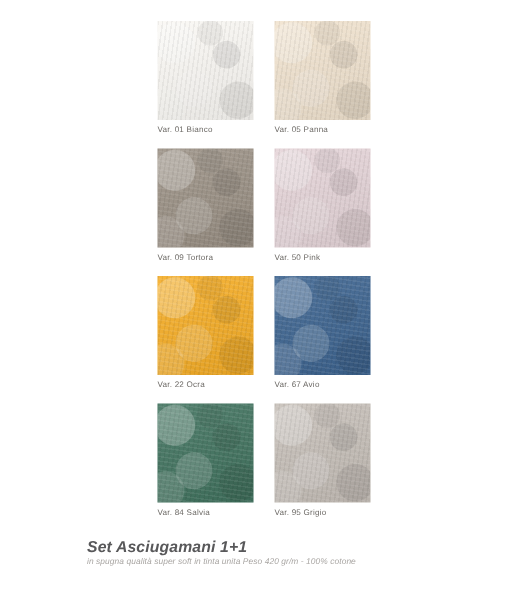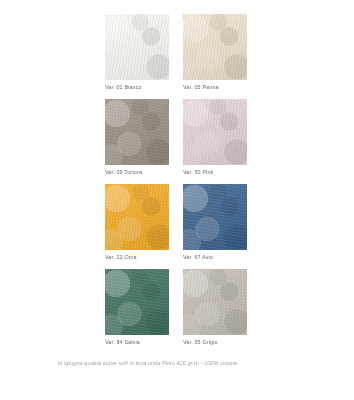--- a/index.html
+++ b/index.html
@@ -150,16 +150,17 @@
     </div>
 
     <div class="swatch-cell">
       <div class="swatch-chip" style="background-color: rgb(198, 191, 184);"></div>
       <div class="swatch-label">Var. 95 Grigio</div>
     </div>
 
   </div>
 
   <div class="caption-block">
+    <div class="caption-title">Set Asciugamani 1+1</div>
     <div class="caption-sub">in spugna qualità super soft in tinta unita Peso 420 gr/m - 100% cotone</div>
   </div>
 
 </div>
 
 </body></html>

